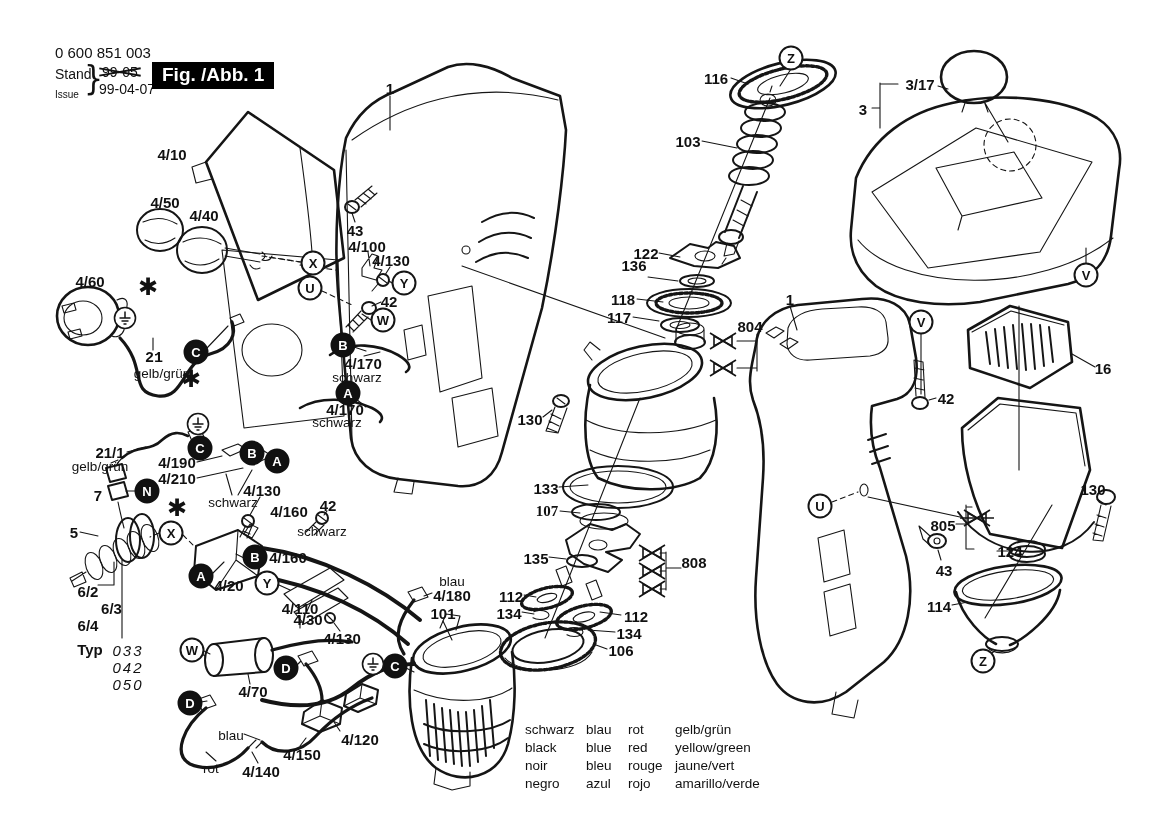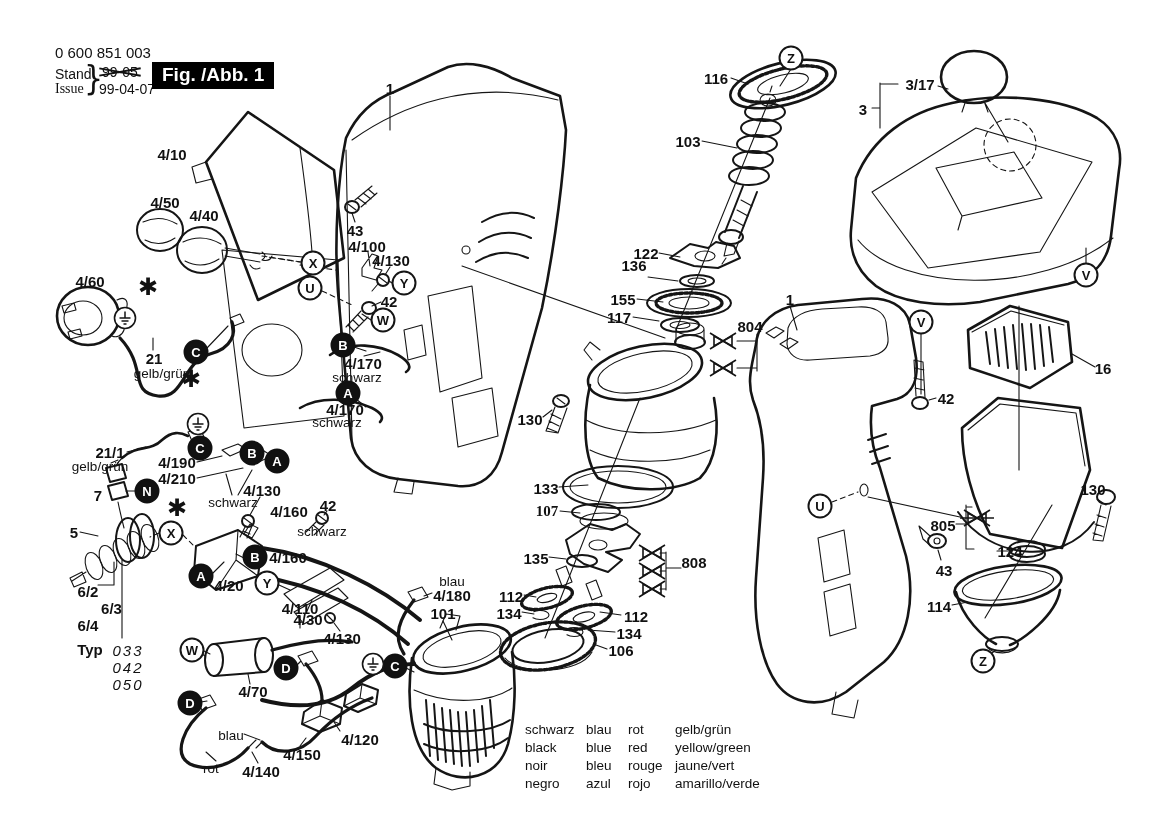--- a/index.html
+++ b/index.html
@@ -20,21 +20,21 @@
   .lbl.color-word{font-weight:normal;font-size:13.5px;}
   .lbl.italic{font-style:italic;font-weight:normal;font-size:15px;letter-spacing:2px;}
   .callout{position:absolute;transform:translate(-50%,-50%);width:21px;height:21px;border-radius:50%;
        display:flex;align-items:center;justify-content:center;font-weight:bold;font-size:13px;line-height:1;}
   .callout.outline{border:2px solid #151515;background:#fff;color:#111;}
   .callout.filled{background:#111;color:#fff;border:2px solid #111;}
   .sym{position:absolute;transform:translate(-50%,-50%);line-height:0;}
   .sym.asterisk{font-size:24px;font-weight:bold;line-height:1;font-family:"DejaVu Sans",sans-serif;}
   .hdr-part{position:absolute;left:55px;top:44px;font-size:15px;}
   .hdr-stand{position:absolute;left:55px;top:66px;font-size:14px;}
-  .hdr-issue{position:absolute;left:55px;top:81px;font-size:14px;font-family:Liberation Serif, serif;}
+  .hdr-issue{position:absolute;left:55px;top:89px;font-size:10px;}
   .hdr-brace{position:absolute;left:84px;top:60px;font-size:30px;font-weight:normal;
        transform:scaleY(1.15);font-family:"DejaVu Sans",sans-serif;}
   .hdr-olddate{position:absolute;left:102px;top:64px;font-size:14px;}
   .hdr-newdate{position:absolute;left:99px;top:81px;font-size:14px;}
   .struck{position:relative;display:inline-block;}
   .struck::before,.struck::after{content:"";position:absolute;left:-3px;right:-3px;top:46%;
        border-top:2px solid #111;}
   .struck::before{transform:rotate(-10deg);}
   .struck::after{transform:rotate(10deg);}
   .figbox{position:absolute;left:152px;top:62px;background:#000;color:#fff;
@@ -378,21 +378,21 @@
     <div>jaune/vert</div>
     <div>amarillo/verde</div>
   </div>
 </div>
 
 
 <div class="lbl" style="left: 172px; top: 154px;">4/10</div>
     <div class="lbl" style="left: 165px; top: 202px;">4/50</div>
     <div class="lbl" style="left: 204px; top: 215px;">4/40</div>
     <div class="lbl" style="left: 90px; top: 281px;">4/60</div>
-    <div class="lbl" style="left: 154px; top: 358px;">21</div>
+    <div class="lbl" style="left: 154px; top: 358px; font-family: Liberation Mono, monospace;">21</div>
     <div class="lbl color-word" style="left: 162px; top: 373px;">gelb/grün</div>
     <div class="lbl" style="left: 110px; top: 452px;">21/1</div>
     <div class="lbl color-word" style="left: 100px; top: 466px;">gelb/grün</div>
     <div class="lbl" style="left: 98px; top: 495px;">7</div>
     <div class="lbl" style="left: 74px; top: 532px;">5</div>
     <div class="lbl" style="left: 88px; top: 591px;">6/2</div>
     <div class="lbl" style="left: 88px; top: 608px; padding-left: 47px;">6/3</div>
     <div class="lbl" style="left: 88px; top: 625px;">6/4</div>
     <div class="lbl" style="left: 90px; top: 649px;">Typ</div>
     <div class="lbl italic" style="left: 128px; top: 650px;">033</div>
@@ -425,21 +425,21 @@
     <div class="lbl" style="left: 389px; top: 301px;">42</div>
     <div class="lbl" style="left: 363px; top: 363px;">4/170</div>
     <div class="lbl color-word" style="left: 357px; top: 377px;">schwarz</div>
     <div class="lbl" style="left: 345px; top: 409px;">4/170</div>
     <div class="lbl color-word" style="left: 337px; top: 422px;">schwarz</div>
     <div class="lbl" style="left: 390px; top: 88px;">1</div>
     <div class="lbl" style="left: 716px; top: 78px;">116</div>
     <div class="lbl" style="left: 688px; top: 141px;">103</div>
     <div class="lbl" style="left: 646px; top: 253px;">122</div>
     <div class="lbl" style="left: 634px; top: 265px;">136</div>
-    <div class="lbl" style="left: 623px; top: 299px;">155</div>
+    <div class="lbl" style="left: 623px; top: 299px;">118</div>
     <div class="lbl" style="left: 619px; top: 317px;">117</div>
     <div class="lbl" style="left: 750px; top: 326px;">804</div>
     <div class="lbl" style="left: 790px; top: 299px;">1</div>
     <div class="lbl" style="left: 530px; top: 419px;">130</div>
     <div class="lbl" style="left: 546px; top: 488px;">133</div>
     <div class="lbl" style="left: 547px; top: 511px; font-family: Liberation Serif, serif;">107</div>
     <div class="lbl" style="left: 536px; top: 558px;">135</div>
     <div class="lbl" style="left: 694px; top: 562px;">808</div>
     <div class="lbl" style="left: 511px; top: 596px;">112</div>
     <div class="lbl" style="left: 509px; top: 613px;">134</div>

